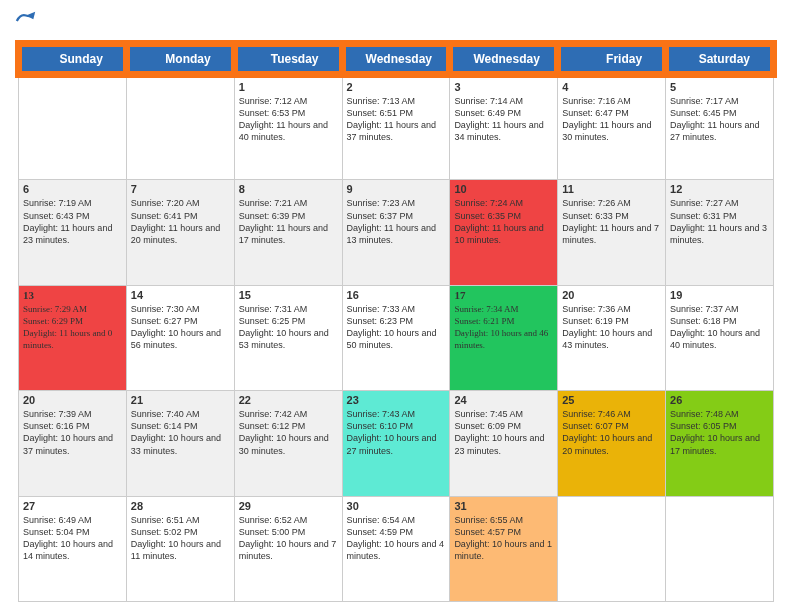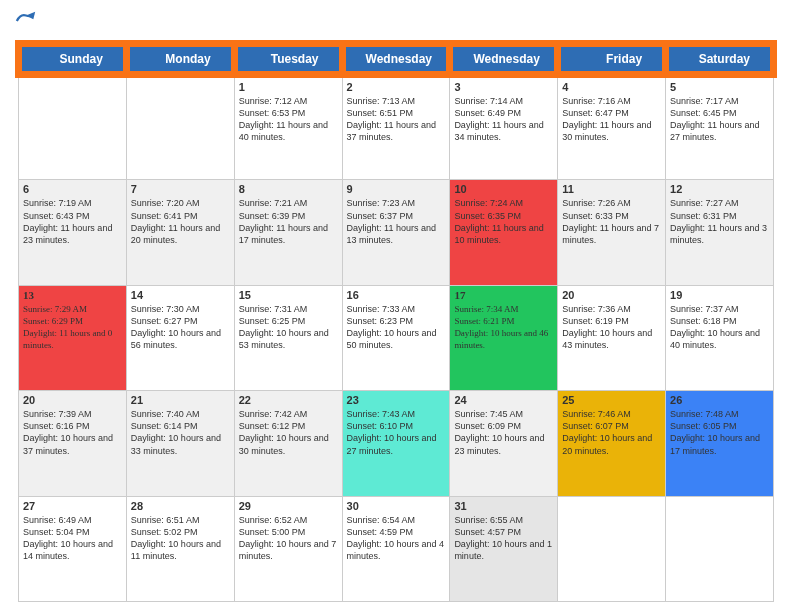--- a/index.html
+++ b/index.html
@@ -236,21 +236,21 @@
             <div class="day-info">Sunrise: 7:43 AM<br>Sunset: 6:10 PM<br>Daylight: 10 hours and 27 minutes.</div>
           </td>
           <td style="background: rgb(240, 240, 240);">
             <div class="day-num">24</div>
             <div class="day-info">Sunrise: 7:45 AM<br>Sunset: 6:09 PM<br>Daylight: 10 hours and 23 minutes.</div>
           </td>
           <td style="background: #eab308;">
             <div class="day-num">25</div>
             <div class="day-info">Sunrise: 7:46 AM<br>Sunset: 6:07 PM<br>Daylight: 10 hours and 20 minutes.</div>
           </td>
-          <td style="background: #3b82f6; margin-left: 33px;">
+          <td style="background: #84cc16; margin-left: 33px;">
             <div class="day-num">26</div>
             <div class="day-info">Sunrise: 7:48 AM<br>Sunset: 6:05 PM<br>Daylight: 10 hours and 17 minutes.</div>
           </td>
         </tr>
         <tr>
           <td style="background: rgb(255, 255, 255);">
             <div class="day-num">27</div>
             <div class="day-info">Sunrise: 6:49 AM<br>Sunset: 5:04 PM<br>Daylight: 10 hours and 14 minutes.</div>
           </td>
           <td style="background: rgb(255, 255, 255);">
@@ -258,21 +258,21 @@
             <div class="day-info">Sunrise: 6:51 AM<br>Sunset: 5:02 PM<br>Daylight: 10 hours and 11 minutes.</div>
           </td>
           <td style="background: rgb(255, 255, 255);">
             <div class="day-num">29</div>
             <div class="day-info">Sunrise: 6:52 AM<br>Sunset: 5:00 PM<br>Daylight: 10 hours and 7 minutes.</div>
           </td>
           <td style="background: rgb(255, 255, 255);">
             <div class="day-num">30</div>
             <div class="day-info">Sunrise: 6:54 AM<br>Sunset: 4:59 PM<br>Daylight: 10 hours and 4 minutes.</div>
           </td>
-          <td style="background: #e5e5e5;">
+          <td style="background: #fdba74;">
             <div class="day-num">31</div>
             <div class="day-info">Sunrise: 6:55 AM<br>Sunset: 4:57 PM<br>Daylight: 10 hours and 1 minute.</div>
           </td>
           <td class="empty" style="background: rgb(255, 255, 255);"></td>
           <td class="empty" style="background: rgb(255, 255, 255);"></td>
         </tr>
       </tbody>
   </table>
 </div>
 

